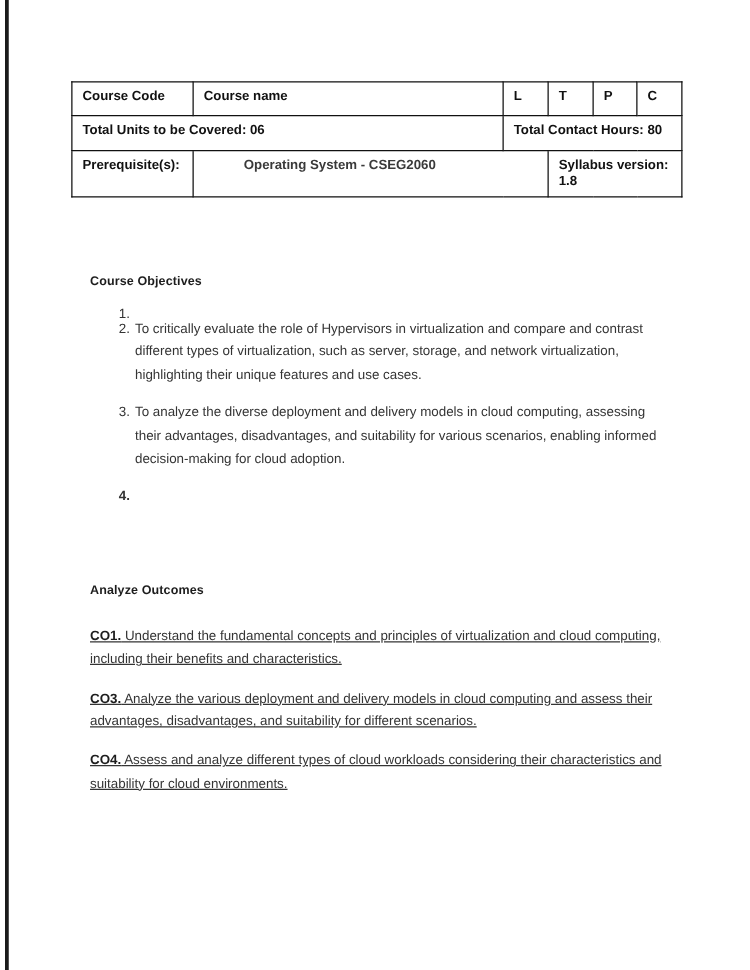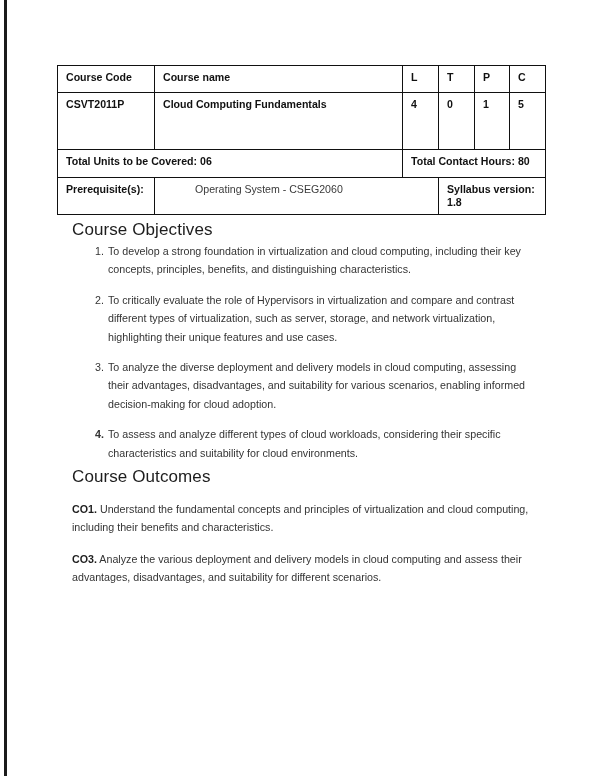--- a/index.html
+++ b/index.html
@@ -49,35 +49,35 @@
     padding: 5px 7px 5px 8px;
     font-size: 10.6px;
     line-height: 1.25;
     vertical-align: top;
     color: #111111;
   }
   .course-table td.b {
     font-weight: bold;
   }
   .course-table td.reg {
-    font-weight: normal;
+    font-weight: bold;
     color: #3a3a3a;
     padding-left: 40px;
   }
   .row-head td { height: 16px; }
   .row-data td { height: 46px; }
   .row-units td { height: 17px; }
   .row-prereq td { height: 17px; }
 
   
   .section-heading {
     position: absolute;
     left: 72px;
-    font-size: 17px;
-    font-weight: normal;
+    font-size: 10px;
+    font-weight: bold;
     color: #1d1d1d;
     letter-spacing: 0.1px;
   }
   #objectives-heading { top: 220px; }
   #outcomes-heading  { top: 467px; }
 
   .objectives-list {
     position: absolute;
     left: 72px;
     top: 242px;
@@ -111,20 +111,21 @@
     position: absolute;
     left: 72px;
     top: 489px;
     width: 462px;
   }
   .outcome {
     font-size: 10.7px;
     line-height: 1.72;
     color: #343434;
     margin-bottom: 13px;
+    text-decoration: underline;
   }
   .outcome .code {
     font-weight: bold;
     color: #1d1d1d;
   }
 </style>
 </head>
 <body>
 
 <div class="page">
@@ -142,65 +143,58 @@
     </colgroup>
     <tbody>
       <tr class="row-head">
         <td class="b">Course Code</td>
         <td class="b">Course name</td>
         <td class="b">L</td>
         <td class="b">T</td>
         <td class="b">P</td>
         <td class="b">C</td>
       </tr>
-      <tr class="row-data">
-        <td class="b">CSVT2011P</td>
-        <td class="b">Cloud Computing Fundamentals</td>
-        <td class="b">4</td>
-        <td class="b">0</td>
-        <td class="b">1</td>
-        <td class="b">5</td>
-      </tr>
       <tr class="row-units">
         <td class="b" colspan="2">Total Units to be Covered: 06</td>
         <td class="b" colspan="4">Total Contact Hours: 80</td>
       </tr>
       <tr class="row-prereq">
         <td class="b">Prerequisite(s):</td>
         <td class="reg" colspan="2">Operating System - CSEG2060</td>
         <td class="b" colspan="3">Syllabus version: 1.8</td>
       </tr>
     </tbody>
   </table>
 
   <div class="section-heading" id="objectives-heading">Course Objectives</div>
 
   <ol class="objectives-list">
     <li>
       <span class="num">1.</span>
-      <span>To develop a strong foundation in virtualization and cloud computing, including their key concepts, principles, benefits, and distinguishing characteristics.</span>
     </li>
     <li>
       <span class="num">2.</span>
       <span>To critically evaluate the role of Hypervisors in virtualization and compare and contrast different types of virtualization, such as server, storage, and network virtualization, highlighting their unique features and use cases.</span>
     </li>
     <li>
       <span class="num">3.</span>
       <span>To analyze the diverse deployment and delivery models in cloud computing, assessing their advantages, disadvantages, and suitability for various scenarios, enabling informed decision-making for cloud adoption.</span>
     </li>
     <li class="strong-num">
       <span class="num">4.</span>
-      <span>To assess and analyze different types of cloud workloads, considering their specific characteristics and suitability for cloud environments.</span>
     </li>
   </ol>
 
-  <div class="section-heading" id="outcomes-heading">Course Outcomes</div>
+  <div class="section-heading" id="outcomes-heading">Analyze Outcomes</div>
 
   <div class="outcomes-block">
     <p class="outcome">
       <span class="code">CO1.</span><span> Understand the fundamental concepts and principles of virtualization and cloud computing, including their benefits and characteristics.</span>
     </p>
     <p class="outcome">
       <span class="code">CO3.</span><span> Analyze the various deployment and delivery models in cloud computing and assess their advantages, disadvantages, and suitability for different scenarios.</span>
     </p>
+    <p class="outcome">
+      <span class="code">CO4.</span><span> Assess and analyze different types of cloud workloads considering their characteristics and suitability for cloud environments.</span>
+    </p>
   </div>
 
 </div>
 
 </body></html>

